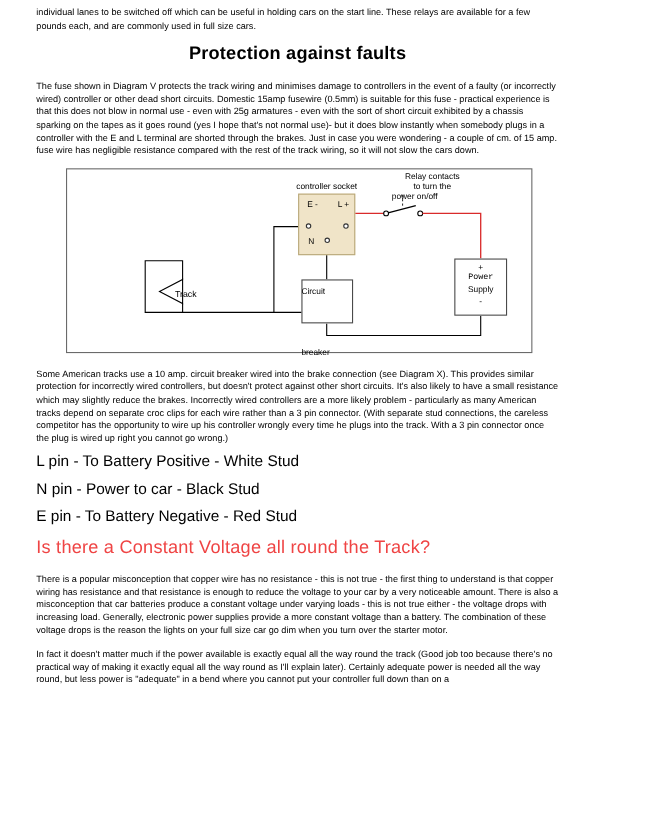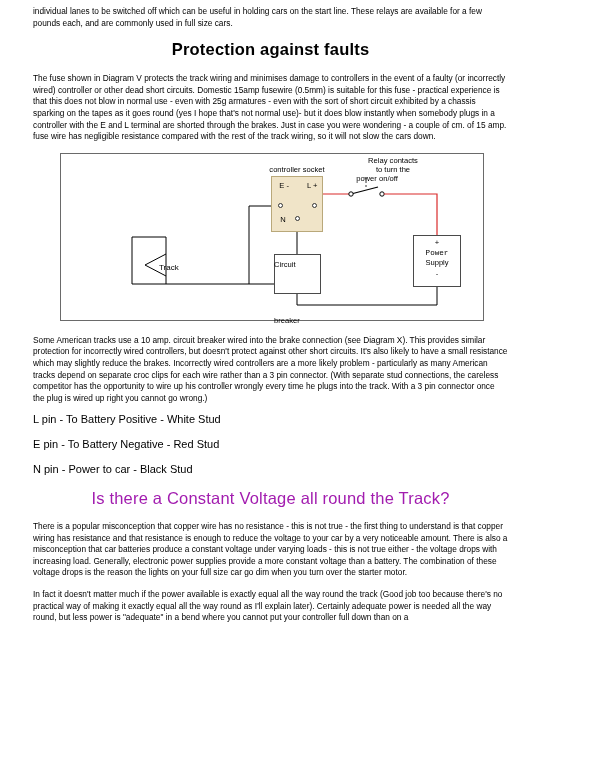--- a/index.html
+++ b/index.html
@@ -36,27 +36,27 @@
     font-size: 16.5px;
     font-weight: bold;
     text-align: center;
     margin: 11px 0 14px 0;
     color: #000;
     letter-spacing: 0.2px;
   }
   h2.heading2 {
     font-size: 16.5px;
     font-weight: normal;
-    text-align: center;
+    text-align: left;
     margin: 14px 0 13px 0;
-    color: #a21caf;
+    color: #ef4444;
     letter-spacing: 0.2px;
   }
   .stud-line {
-    font-size: 11px;
+    font-size: 14px;
     line-height: 11.6px;
     margin: 0 0 13px 0;
   }
   
   .diagram-wrap {
     position: relative;
     margin: 4px auto 7px auto;
     width: 480px;
     height: 175px;
   }
@@ -222,22 +222,22 @@
     <div class="psu-text" style="top:95px;font-family:Liberation Mono, monospace;">Power</div>
     <div class="psu-text" style="top:105px;">Supply</div>
     <div class="psu-text" style="top:116px;">-</div>
 
   </div>
 
   <p class="body-text">Some American tracks use a 10 amp. circuit breaker wired into the brake connection (see Diagram X). This provides similar protection for incorrectly wired controllers, but doesn't protect against other short circuits. It's also likely to have a small resistance which may slightly reduce the brakes. Incorrectly wired controllers are a more  likely problem - particularly as many American tracks depend on separate croc clips for each wire rather than a 3 pin connector. (With separate stud connections, the careless competitor has the opportunity to wire up his controller wrongly every time he plugs into the track. With a 3 pin connector once the plug is wired up right you cannot go wrong.)</p>
 
 
   <div class="stud-line">L pin - To Battery Positive - White Stud</div>
+  <div class="stud-line">N pin - Power to car - Black Stud</div>
   <div class="stud-line">E pin - To Battery Negative - Red Stud</div>
-  <div class="stud-line">N pin - Power to car - Black Stud</div>
 
   <h2 class="heading2">Is there a Constant Voltage all round the Track?</h2>
 
 
   <p class="body-text">There is a popular misconception that copper wire has no resistance - this is not true - the first thing to understand is that copper wiring has resistance and that resistance is enough to reduce the voltage to your car by a very noticeable amount. There is also a misconception that car batteries produce a constant voltage under varying loads - this is not true either - the voltage drops with increasing load.  Generally, electronic power supplies provide a more constant voltage than a battery.   The combination of these voltage drops is the reason the lights on your full size car go dim when you turn over the starter motor.</p>
 
   <p class="body-text">In fact it doesn't matter much if the power available is exactly equal all the way round the track (Good job too because there's no practical way of making it exactly equal all the way round as I'll explain later). Certainly adequate power is needed all the way round, but less power is "adequate" in a bend where you cannot put your controller full down than on a</p>
 
 </div>
 

